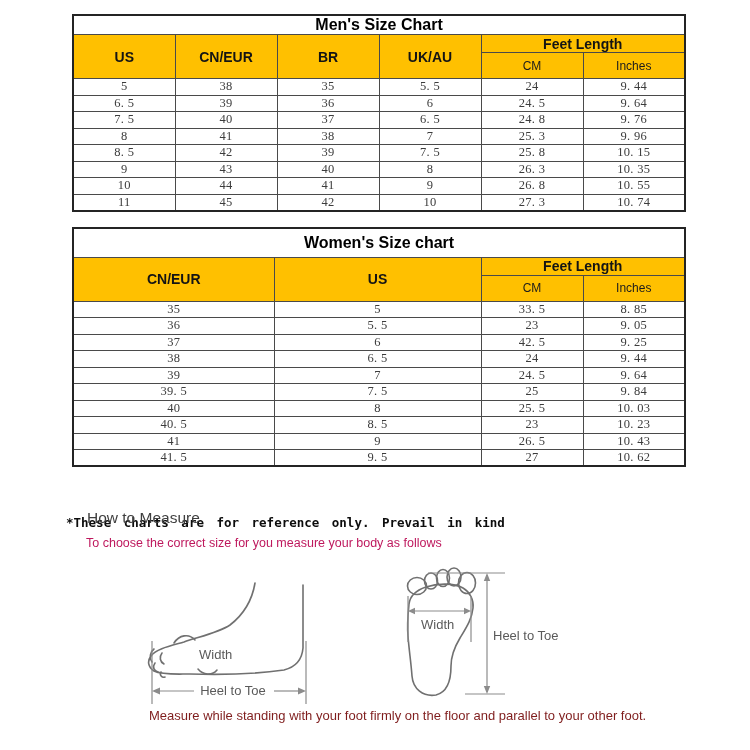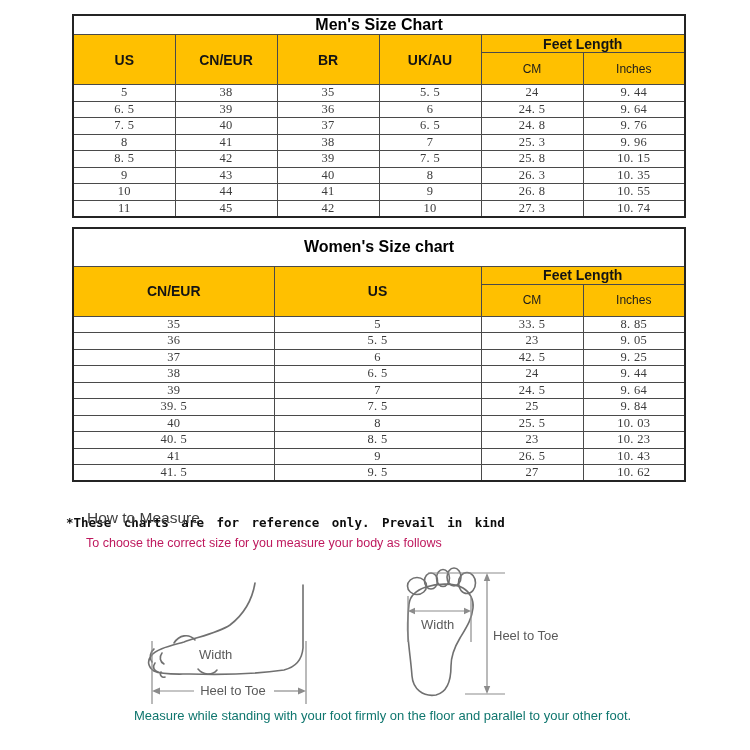--- a/index.html
+++ b/index.html
@@ -31,50 +31,50 @@
     border-bottom: 2px solid #242424;
   }
   .col-head {
     background: #FFC000;
     font-size: 14px; font-weight: 700; color: #141414;
     height: 18px;
   }
   .sub-head {
     background: #FFC000;
     font-size: 12px; font-weight: 400; color: #1c1c1c;
-    height: 32px;
+    height: 26px;
     margin-left: 37px;
   }
   .size tbody td {
     height: 16.5px;
     font-family: "Liberation Serif", "DejaVu Serif", serif;
     font-size: 12.5px; color: #3c3c3c;
     letter-spacing: 0.3px;
   }
   #mens { top: 14px; }
   #womens { top: 227px; }
-  #womens .title-cell { height: 38px; }
+  #womens .title-cell { height: 29px; }
 
   .notes {
     position: absolute; left: 66px; top: 474px;
     font-family: "DejaVu Sans Mono", "Liberation Mono", monospace;
     font-weight: 700; font-size: 12.5px; color: #0d0d0d;
     line-height: 19.5px; word-spacing: 5px; white-space: pre;
   }
   .howto-heading {
     position: absolute; left: 87px; top: 509px;
     font-size: 15.5px; color: #3f3f3f;
   }
   .howto-sub {
     position: absolute; left: 86px; top: 536px;
     font-size: 12.5px; color: #be185d;
   }
   .caption {
-    position: absolute; left: 134px; top: 708px;
-    font-size: 13px; color: #0f766e;
+    position: absolute; left: 149px; top: 708px;
+    font-size: 13px; color: #7f1d1d;
   }
   .side-diagram { position: absolute; left: 146px; top: 563px; }
   .sole-diagram { position: absolute; left: 390px; top: 556px; }
   svg text {
     font-family: "Liberation Sans", sans-serif;
     font-size: 13px; fill: #5a5a5a;
   }
 </style>
 </head>
 <body>

